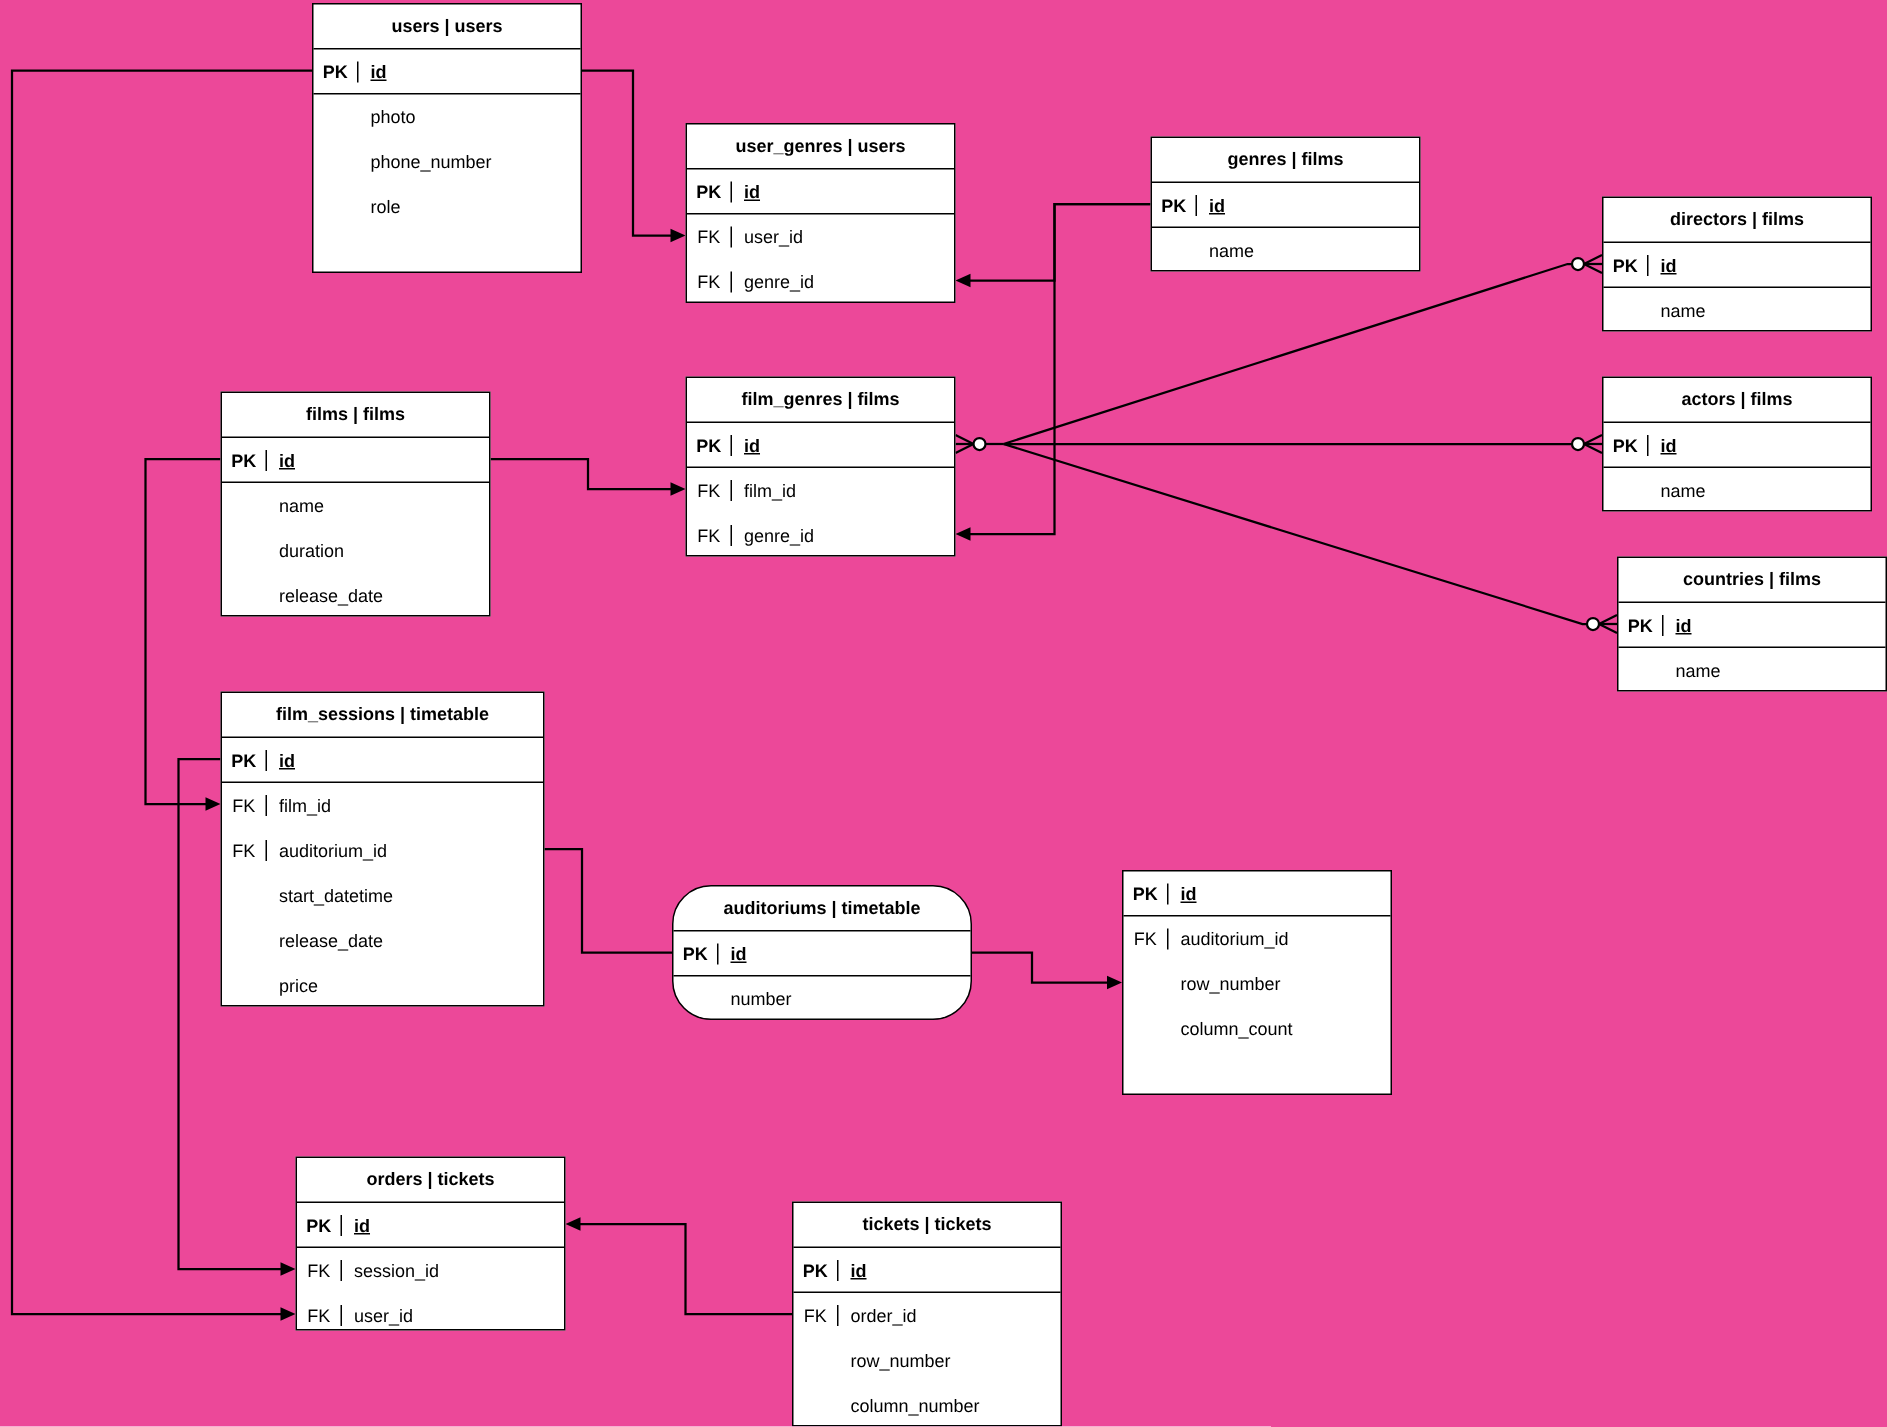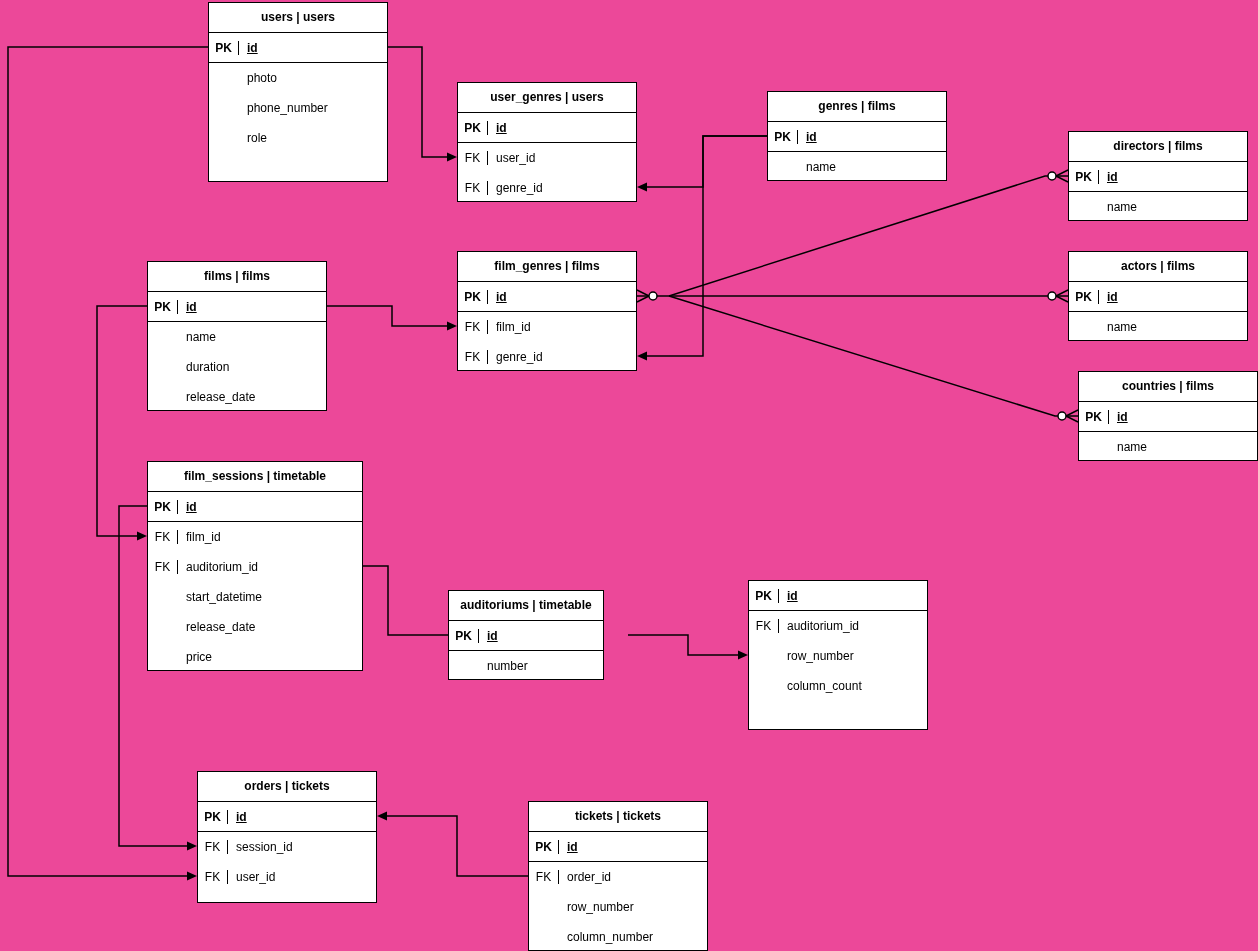--- a/index.html
+++ b/index.html
@@ -292,21 +292,21 @@
         </div>
         <div class="t-row">
           <div class="t-key"></div>
           <div class="t-field">release_date</div>
         </div>
         <div class="t-row">
           <div class="t-key"></div>
           <div class="t-field">price</div>
         </div>
       </div>
-      <div class="table" style="left: 448px; top: 590px; width: 156px; height: 90px;">
+      <div class="table" style="left: 448px; top: 590px; width: 200px; height: 90px; border-radius: 26px;">
         <div class="t-header">auditoriums | timetable</div>
         <div class="t-row pk-row">
           <div class="t-key pk">PK</div>
           <div class="t-field pk-field">id</div>
         </div>
         <div class="t-row">
           <div class="t-key"></div>
           <div class="t-field">number</div>
         </div>
       </div>
@@ -321,21 +321,21 @@
         </div>
         <div class="t-row">
           <div class="t-key"></div>
           <div class="t-field">row_number</div>
         </div>
         <div class="t-row">
           <div class="t-key"></div>
           <div class="t-field">column_count</div>
         </div>
       </div>
-      <div class="table" style="left: 197px; top: 771px; width: 180px; height: 132px;">
+      <div class="table" style="left: 197px; top: 771px; width: 180px; height: 116px;">
         <div class="t-header">orders | tickets</div>
         <div class="t-row pk-row">
           <div class="t-key pk">PK</div>
           <div class="t-field pk-field">id</div>
         </div>
         <div class="t-row">
           <div class="t-key">FK</div>
           <div class="t-field">session_id</div>
         </div>
         <div class="t-row">

